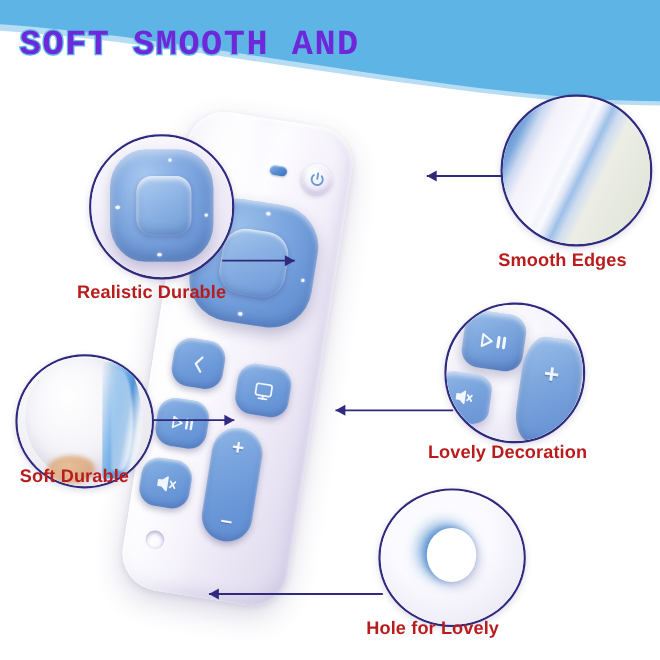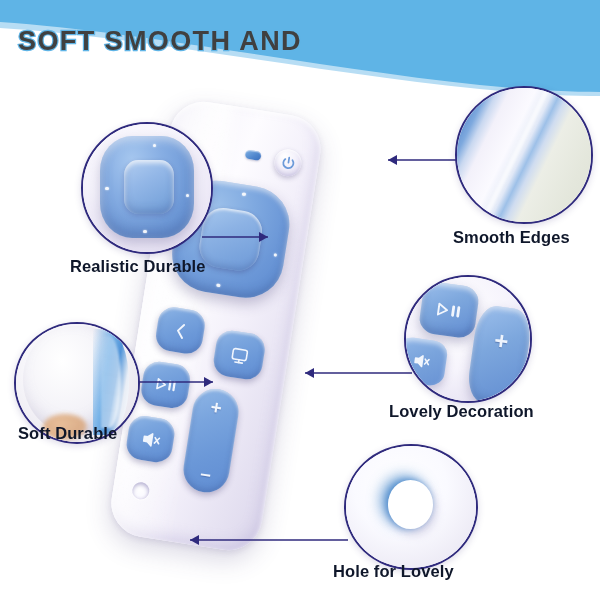--- a/index.html
+++ b/index.html
@@ -25,26 +25,26 @@
   
   .headline {
     position: absolute;
     left: 18px;
     top: 24px;
     width: 430px;
     z-index: 40;
     pointer-events: none;
   }
   .headline-line {
-    font-family: Liberation Sans, sans-serif;
+    font-family: Liberation Mono, monospace;
     font-weight: 700;
-    font-size: 27px;
+    font-size: 32px;
     letter-spacing: 1.4px;
     line-height: 34px;
-    color: #404040;
+    color: #6d28d9;
     -webkit-text-stroke: 2.4px #5fb4e6;
     paint-order: stroke fill;
     text-transform: uppercase;
     white-space: nowrap;
   }
   .headline-line.l2 { padding-left: 6px; }
 
   
   .remote-wrap {
     position: absolute;
@@ -208,21 +208,21 @@
   .cc-circle {
     position: absolute;
     border-radius: 50%;
     border: 2.4px solid #2f2a7d;
     overflow: hidden;
     background: #ffffff;
     box-shadow: 0 2px 7px rgba(60,50,120,0.18);
   }
   .cc-label {
     position: absolute;
-    color: #0f172a;
+    color: #b91c1c;
     font-family: "Liberation Sans", sans-serif;
     font-size: 16.5px;
     font-weight: 600;
     letter-spacing: 0.1px;
     white-space: nowrap;
   }
 
   
   .art { position: absolute; inset: 0; }
 

